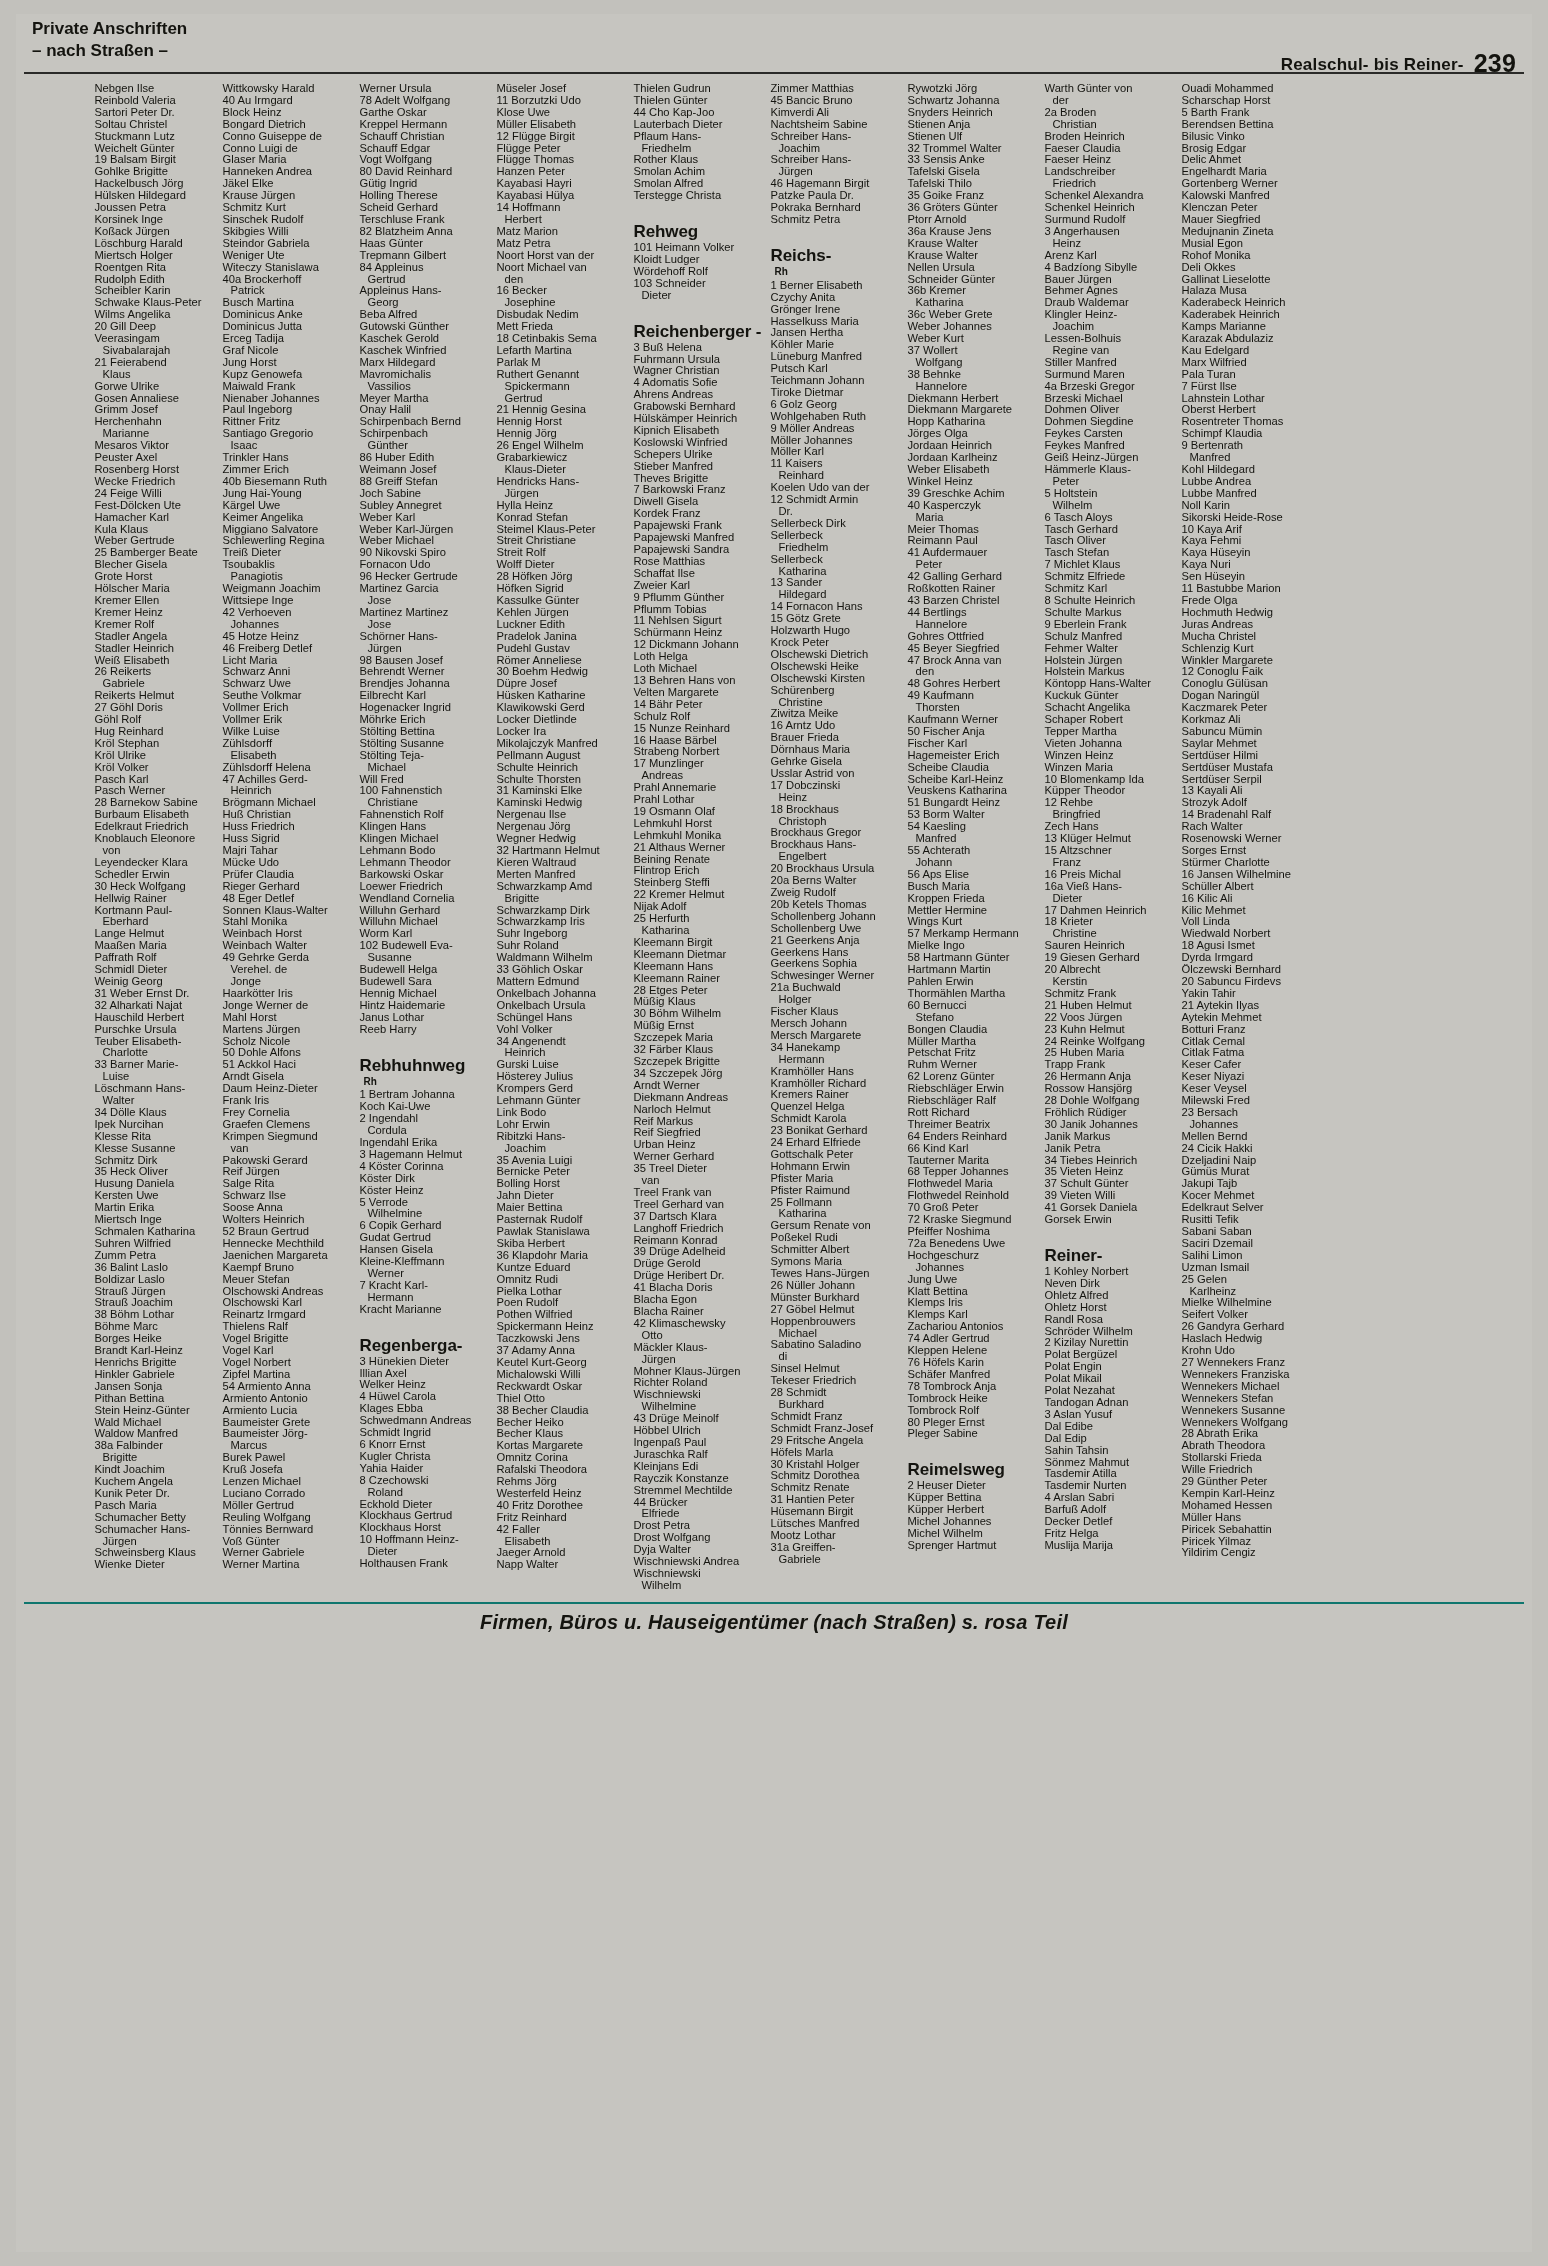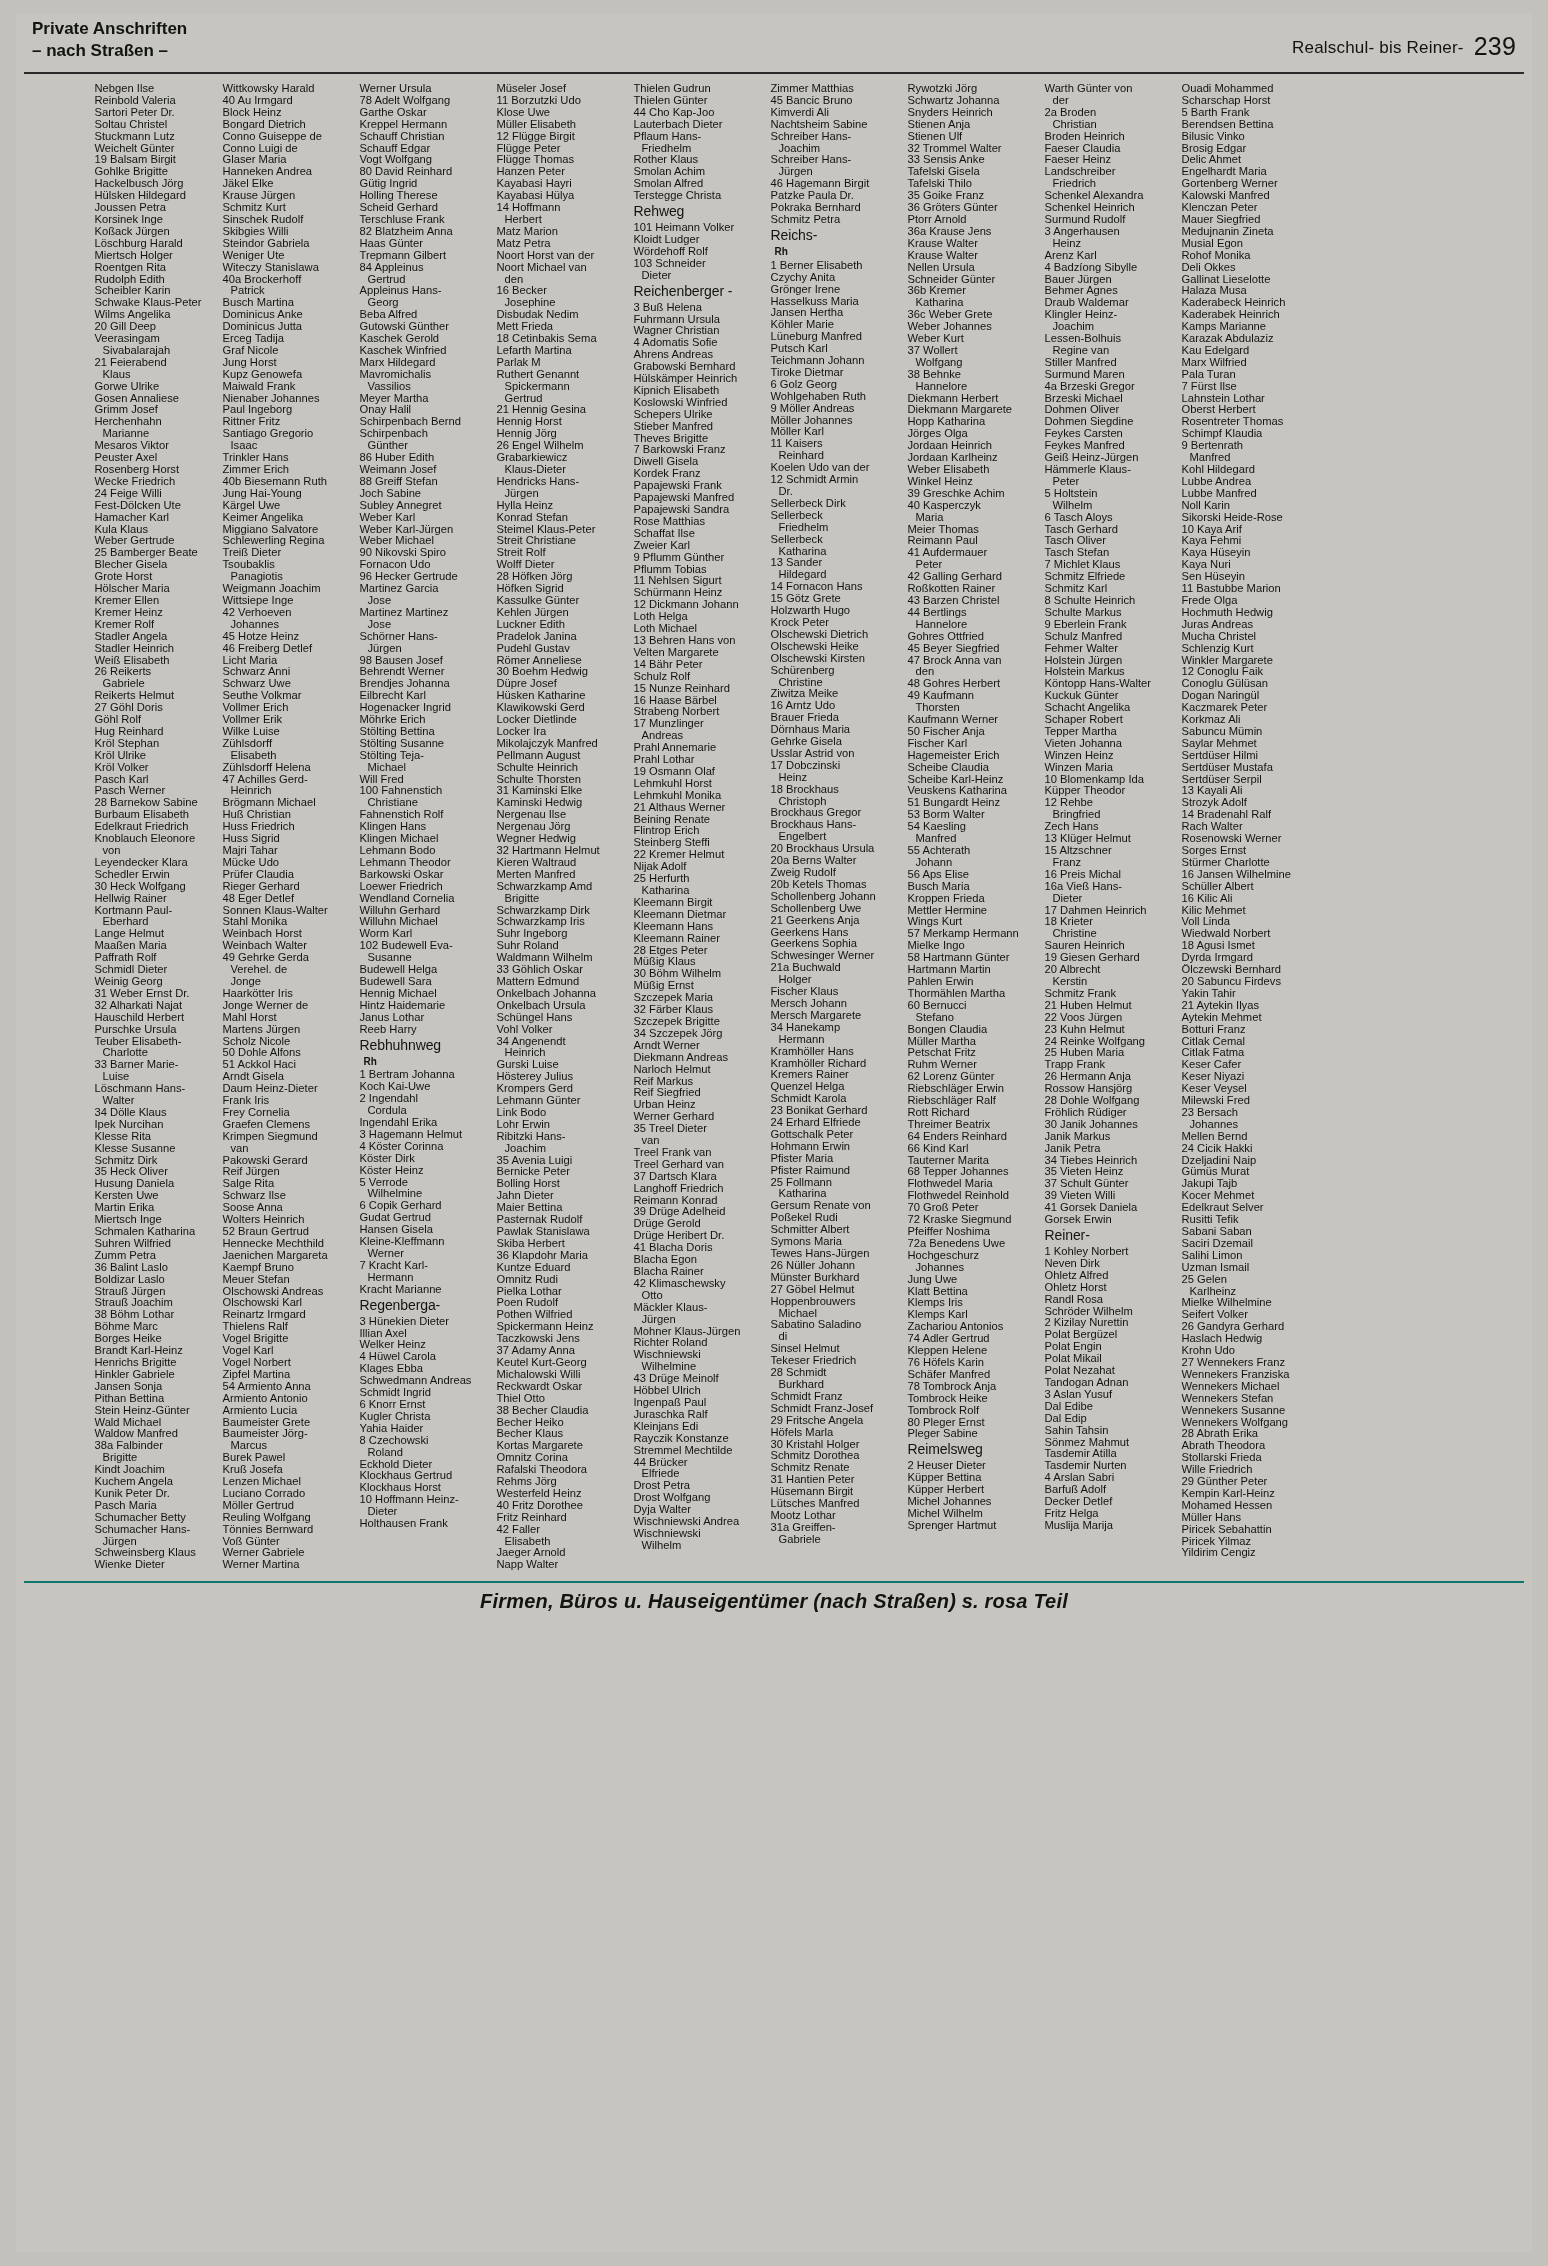--- a/index.html
+++ b/index.html
@@ -29,22 +29,22 @@
     height:58px;
     border-bottom:2px solid #2a2a28;
     margin:0 8px 0 8px;
   }
   .hdr-left{
     position:absolute;left:8px;top:4px;
     font-weight:bold;font-size:17px;line-height:1.28;color:#14140f;
   }
   .hdr-left .l2{font-weight:bold;}
   .hdr-right{
-    position:absolute;right:8px;top:18px;
-    font-weight:normal;font-size:17px;color:#14140f;
+    position:absolute;right:8px;top:35px;
+    font-weight:bold;font-size:17px;color:#14140f;
     letter-spacing:.2px;
   }
   .hdr-right .pageno{
     font-size:25px;margin-left:10px;vertical-align:-2px;
   }
   
   .cols{
     display:flex;
     gap:0;
     margin:9px 6px 0 8px;
@@ -62,24 +62,24 @@
   .col.c1{width:128px;}
   .entry{
     margin:0;
     padding:0;
     white-space:pre-wrap;
     word-break:break-word;
   }
   .entry.ind{padding-left:8px;text-indent:0;}
   .hang{padding-left:9px;text-indent:-9px;}
   .street{
-    font-weight:normal;
-    font-size:14px;
+    font-weight:bold;
+    font-size:17px;
     line-height:15px;
-    margin:2px 0 3px 0;
+    margin:22px 0 3px 0;
     letter-spacing:-.1px;
   }
   .rh{font-weight:bold;margin:2px 0 2px 4px;font-size:10px;}
   
   .footer{
     margin:10px 8px 0 8px;
     border-top:2px solid #0f766e;
     padding-top:7px;
     text-align:center;
     font-weight:bold;

